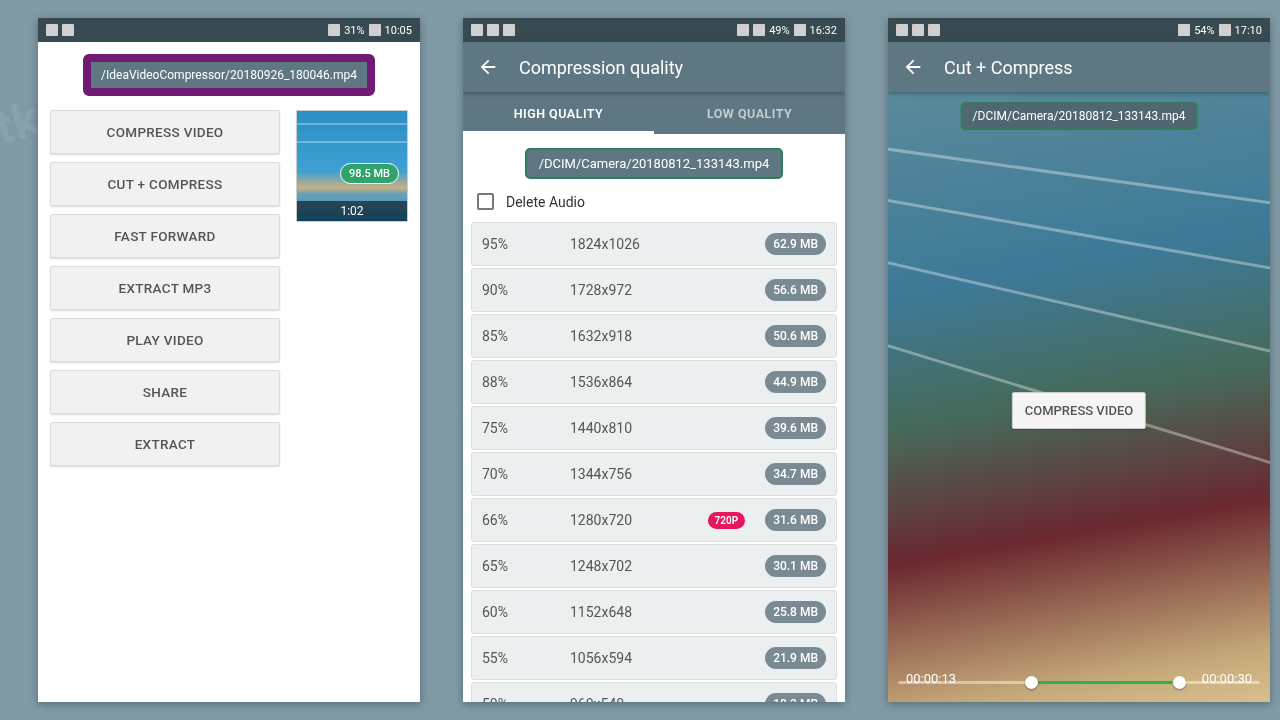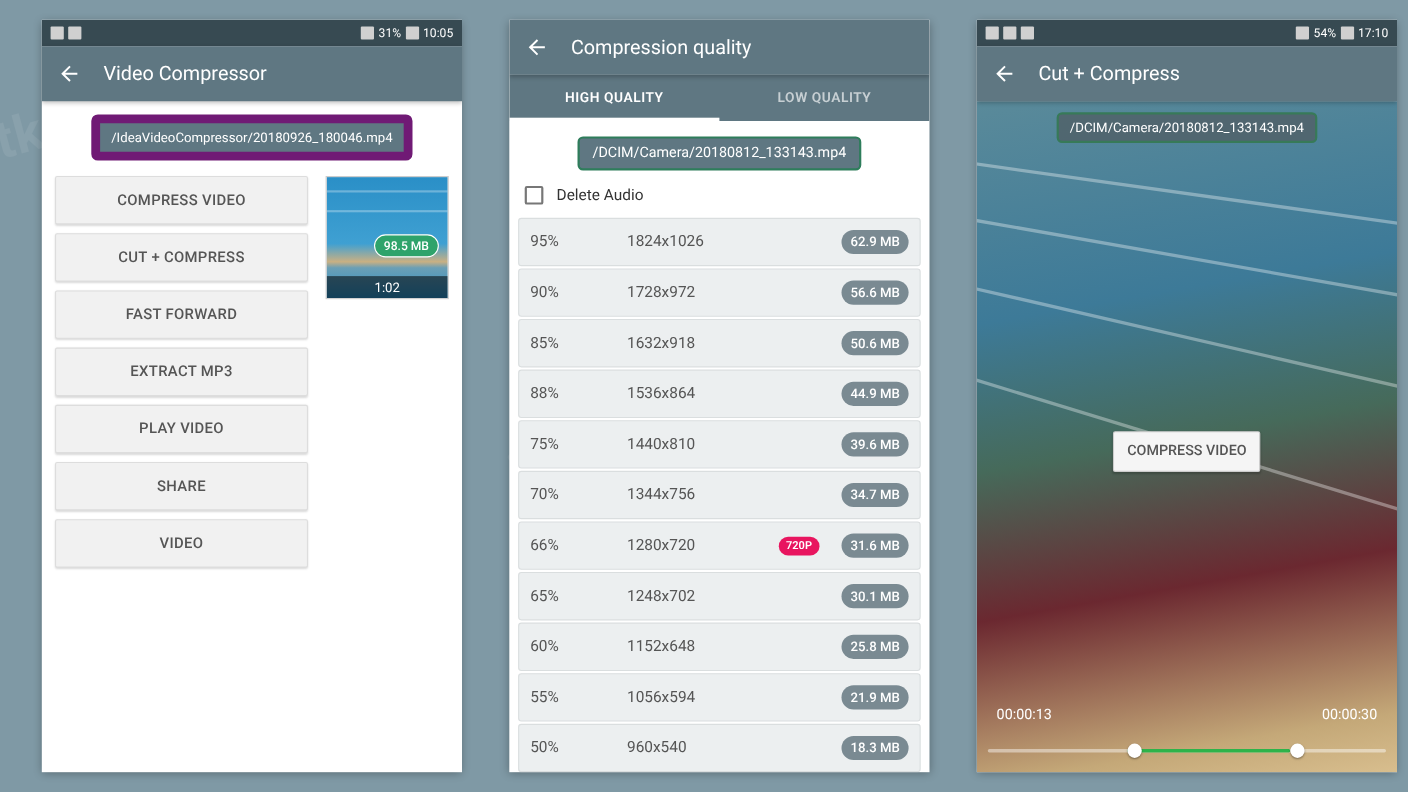--- a/index.html
+++ b/index.html
@@ -51,21 +51,21 @@
 .q-res { flex: 1; text-align: left; padding-left: 28px; }
 .q-tag { background: #e8155f; color: #fff; font-size: 10px; font-weight: 600; padding: 3px 7px; border-radius: 10px; margin-right: 8px; }
 .q-size { background: #7a8a92; color: #fff; font-size: 12px; font-weight: 500; padding: 4px 8px; border-radius: 11px; margin-left: 12px; }
 
 
 .s3-body { position: relative; height: calc(100% - 74px); background: linear-gradient(170deg, #5a8a9a 0%, #3d7a98 30%, #466a5a 50%, #6b2830 70%, #c4a878 92%, #d8be8e 100%); overflow: hidden; }
 .s3-lanes { position: absolute; top: 40px; left: 0; right: 0; height: 300px; }
 .lane { position: absolute; left: -40px; right: -40px; height: 3px; background: rgba(255,255,255,0.35); transform-origin: left center; }
 .s3-chip { position: absolute; top: 10px; left: 50%; transform: translateX(-50%); background: rgba(80,100,108,0.92); color: #fff; border: 2px solid #377a58; border-radius: 5px; padding: 5px 10px; font-size: 12px; }
 .s3-action { position: absolute; top: 300px; left: 50%; transform: translateX(-50%); background: #f5f5f5; border: 1px solid #ccc; color: #555; font-size: 13px; font-weight: 500; padding: 10px 12px; border-radius: 2px; box-shadow: 0 1px 2px rgba(0,0,0,0.2); }
-.s3-times { position: absolute; bottom: 44px; left: 0; right: 0; display: flex; justify-content: space-between; padding: 0 18px; color: #fff; font-size: 13px; }
+.s3-times { position: absolute; bottom: 16px; left: 0; right: 0; display: flex; justify-content: space-between; padding: 0 18px; color: #fff; font-size: 13px; }
 .s3-slider { position: absolute; bottom: 12px; left: 10px; right: 10px; height: 14px; }
 .s3-track { position: absolute; top: 5px; left: 0; right: 0; height: 3px; background: rgba(255,255,255,0.45); border-radius: 2px; }
 .s3-fill { position: absolute; top: 5px; height: 3px; background: #2eb34a; border-radius: 2px; }
 .s3-thumb { position: absolute; top: 0; width: 13px; height: 13px; background: #fff; border-radius: 50%; box-shadow: 0 1px 2px rgba(0,0,0,0.4); }
 
 .watermark { position: absolute; color: rgba(255,255,255,0.08); font-size: 48px; font-weight: 700; transform: rotate(-15deg); pointer-events: none; letter-spacing: 1px; }
 </style>
 </head>
 <body>
 
@@ -79,51 +79,57 @@
     <div class="status-left">
         <span class="status-ico"></span>
         <span class="status-ico"></span>
       </div>
     <div class="status-right">
       <span class="status-ico"></span>
       <span>31%</span>
       <span class="status-ico"></span>
       <span>10:05</span>
     </div>
-  </div>
-  <div class="app-bar">
-    <span class="back-arrow">
-        <svg viewBox="0 0 24 24">
-          <path d="M20 11H7.8l5.6-5.6L12 4l-8 8 8 8 1.4-1.4L7.8 13H20z"></path>
-        </svg>
-      </span>
-    <span class="app-title">Video Compressor</span>
   </div>
   <div class="s1-body">
     <div class="s1-chip-wrap"><span class="file-chip">/IdeaVideoCompressor/20180926_180046.mp4</span></div>
     <div class="s1-row">
       <div class="s1-buttons" id="s1-buttons">
           <div class="action-btn">COMPRESS VIDEO</div>
           <div class="action-btn">CUT + COMPRESS</div>
           <div class="action-btn">FAST FORWARD</div>
           <div class="action-btn">EXTRACT MP3</div>
           <div class="action-btn">PLAY VIDEO</div>
           <div class="action-btn">SHARE</div>
-          <div class="action-btn">VIDEO</div>
+          <div class="action-btn">EXTRACT</div>
         </div>
       <div class="thumb-wrap">
         <div class="pool-lines"></div>
         <span class="thumb-badge">98.5 MB</span>
         <div class="thumb-dur">1:02</div>
       </div>
     </div>
   </div>
 </div>
 
 <div class="phone phone2">
+  <div class="status-bar">
+    <div class="status-left">
+        <span class="status-ico"></span>
+        <span class="status-ico"></span>
+        <span class="status-ico"></span>
+      </div>
+    <div class="status-right">
+      <span class="status-ico"></span>
+      <span class="status-ico"></span>
+      <span>49%</span>
+      <span class="status-ico"></span>
+      <span>16:32</span>
+    </div>
+  </div>
   <div class="app-bar">
     <span class="back-arrow">
         <svg viewBox="0 0 24 24">
           <path d="M20 11H7.8l5.6-5.6L12 4l-8 8 8 8 1.4-1.4L7.8 13H20z"></path>
         </svg>
       </span>
     <span class="app-title">Compression quality</span>
   </div>
   <div class="tab-bar">
     <div class="tab active">HIGH QUALITY</div>

